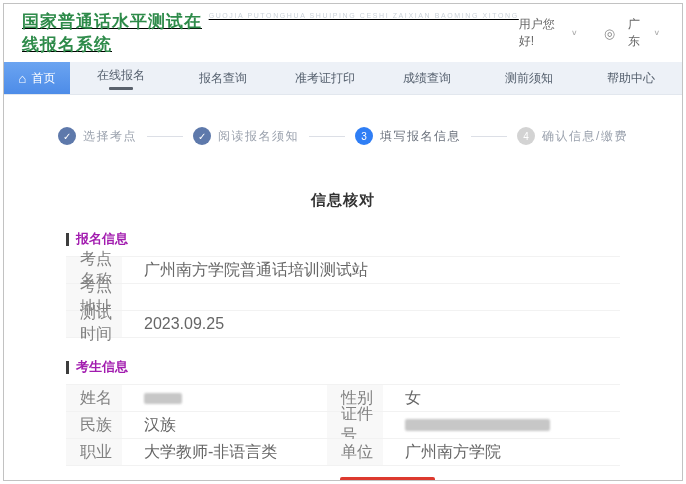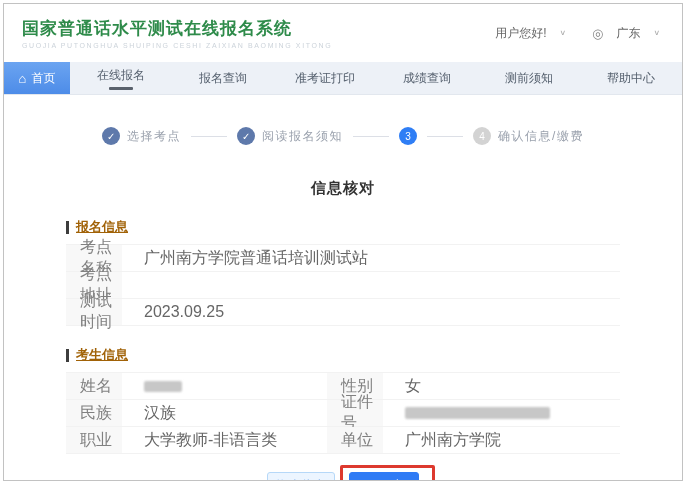--- a/index.html
+++ b/index.html
@@ -2,21 +2,21 @@
 <html><head>
 <meta charset="utf-8">
 <style>
   * { margin:0; padding:0; box-sizing:border-box; }
   html,body { width:686px; height:484px; background:#fff; font-family:"Liberation Sans","DejaVu Sans",sans-serif; }
   .page { position:absolute; inset:3px; border:1px solid #c2c2c2; background:#fff; overflow:hidden; }
 
   
   .header { height:58px; display:flex; align-items:center; padding:0 22px 0 18px; background:#fff; }
   .logo { flex:0 0 auto; margin-right:10px; }
-  .brand { display:flex; flex-direction:column; justify-content:center; }
+  .brand { display:flex; flex-direction:row; justify-content:center;text-decoration:underline; }
   .brand-title { font-size:17px; font-weight:bold; color:#2e8b4a; letter-spacing:1px; }
   .brand-sub { font-size:7px; color:#ccd3da; letter-spacing:1.6px; margin-top:2px; white-space:nowrap; }
   .header-right { margin-left:auto; display:flex; align-items:center; gap:26px; font-size:12px; color:#666; }
   .hr-item { display:flex; align-items:center; gap:13px; cursor:pointer; }
   .caret { font-size:9px; color:#aaa; transform:scaleY(.8); }
   .loc-icon { color:#888; font-size:13px; }
 
   
   .nav { height:33px; background:#edf1f7; display:flex; align-items:stretch; border-bottom:1px solid #e2e7ee; }
   .nav-item { flex:1; display:flex; flex-direction:column; align-items:center; justify-content:center; font-size:12px; color:#55606e; cursor:pointer; position:relative; }
@@ -29,25 +29,25 @@
   .step { display:flex; align-items:center; gap:7px; }
   .step-circle { width:18px; height:18px; border-radius:50%; display:flex; align-items:center; justify-content:center; font-size:10px; color:#fff; }
   .step--done .step-circle { background:#5e79ab; }
   .step--active .step-circle { background:#2f7ef5; }
   .step--pending .step-circle { background:#d3d3d3; }
   .step-label { font-size:12px; color:#9aa1ad; letter-spacing:1.5px; }
   .step--active .step-label { color:#6b727d; }
   .connector { width:36px; height:1px; background:#dcdfe6; margin:0 10px; }
 
   
-  .page-title { text-align:center; font-size:15px; font-weight:bold; color:#333; margin-top:34px; letter-spacing:1px; }
+  .page-title { text-align:center; font-size:15px; font-weight:bold; color:#333; margin-top:46px; letter-spacing:1px; }
 
   
   .content { margin:0 62px; }
-  .section-head { display:flex; align-items:center; font-size:13px; font-weight:bold; color:#a16207; margin:20px 0 8px 0;text-decoration:underline; }
+  .section-head { display:flex; align-items:center; font-size:13px; font-weight:bold; color:#a21caf; margin:20px 0 8px 0; }
   .section-bar { width:3px; height:13px; background:#3d3d3d; margin-right:7px; }
 
   .tbl { width:100%; border-top:1px solid #f2f2f2; font-size:16px; }
   .row { display:flex; align-items:stretch; height:27px; border-bottom:1px solid #f2f2f2; }
   .cell-label { flex:0 0 56px; background:#f8f8f8; color:#808080; display:flex; align-items:center; padding-left:14px; }
   .cell-value { flex:1; color:#666; display:flex; align-items:center; padding-left:22px; }
   .cell-value.v1 { flex:0 0 205px; }
   .redact { background:#c7c7c7; border-radius:2px; filter:blur(1.2px); }
   .redact.short { width:38px; height:11px; }
   .redact.long { width:145px; height:12px; }
@@ -115,20 +115,21 @@
       <span class="step-label">选择考点</span>
     </div>
     <span class="connector"></span>
     <div class="step step--done">
       <span class="step-circle">✓</span>
       <span class="step-label">阅读报名须知</span>
     </div>
     <span class="connector"></span>
     <div class="step step--active">
       <span class="step-circle">3</span>
+      <span class="step-label">填写报名信息</span>
     </div>
     <span class="connector"></span>
     <div class="step step--pending">
       <span class="step-circle">4</span>
       <span class="step-label">确认信息/缴费</span>
     </div>
   </div>
 
   <div class="page-title">信息核对</div>
 

